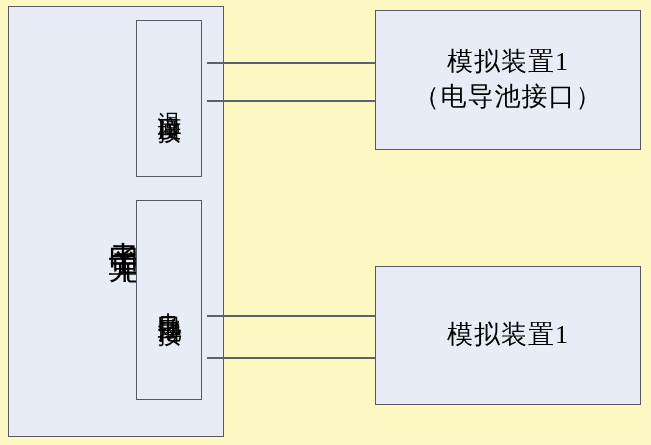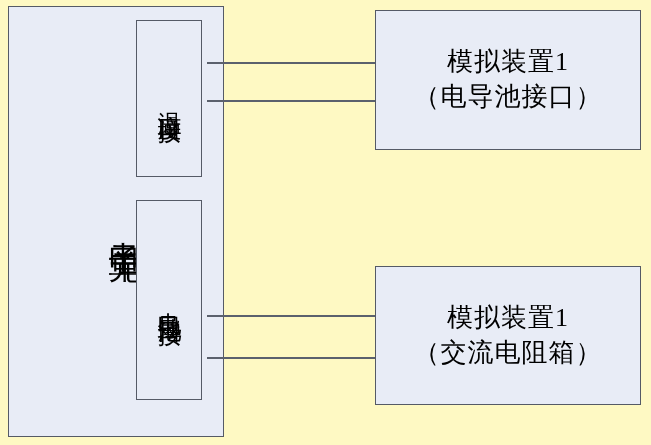--- a/index.html
+++ b/index.html
@@ -131,16 +131,15 @@
   <div class="wire" id="wire-conduct-1"></div>
   <div class="wire" id="wire-conduct-2"></div>
 
   <div class="device-box" id="device-dc">
     <div class="device-line">模拟装置1</div>
     <div class="device-line">（电导池接口）</div>
   </div>
 
   <div class="device-box" id="device-ac">
     <div class="device-line">模拟装置1</div>
-    <div class="device-line">（交流电阻箱）</div>
   </div>
 
 </div>
 
 </body></html>

